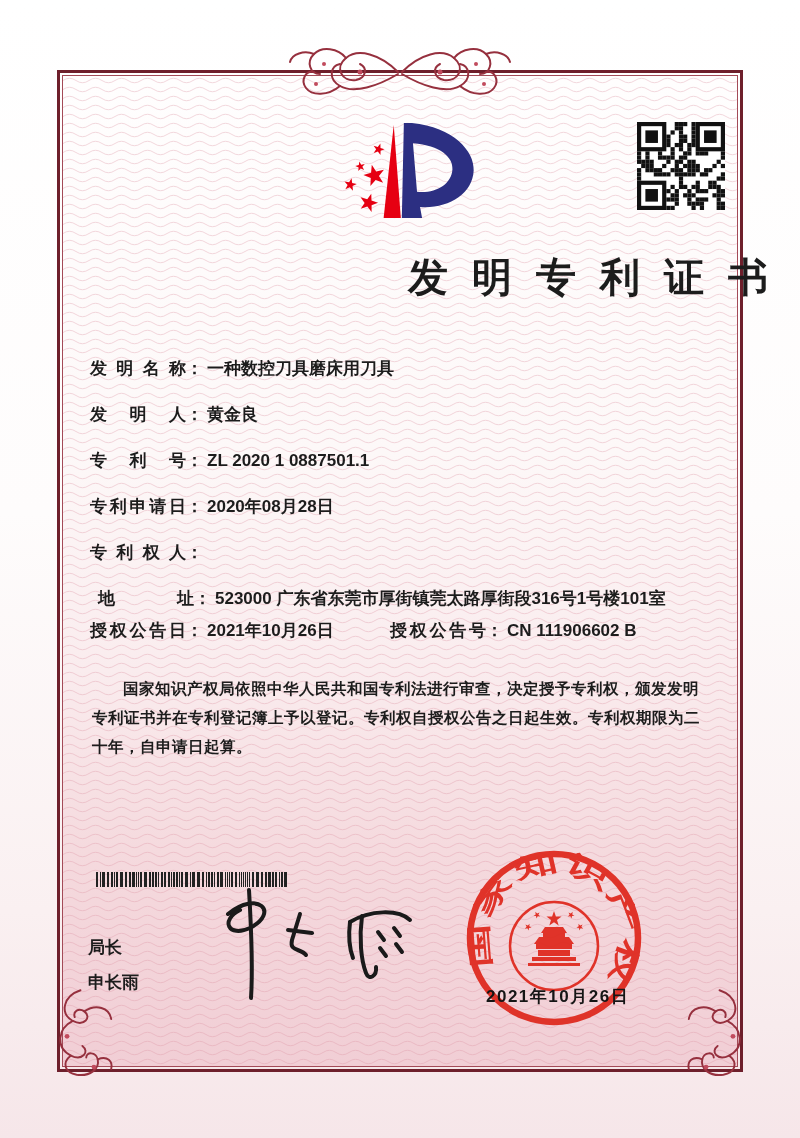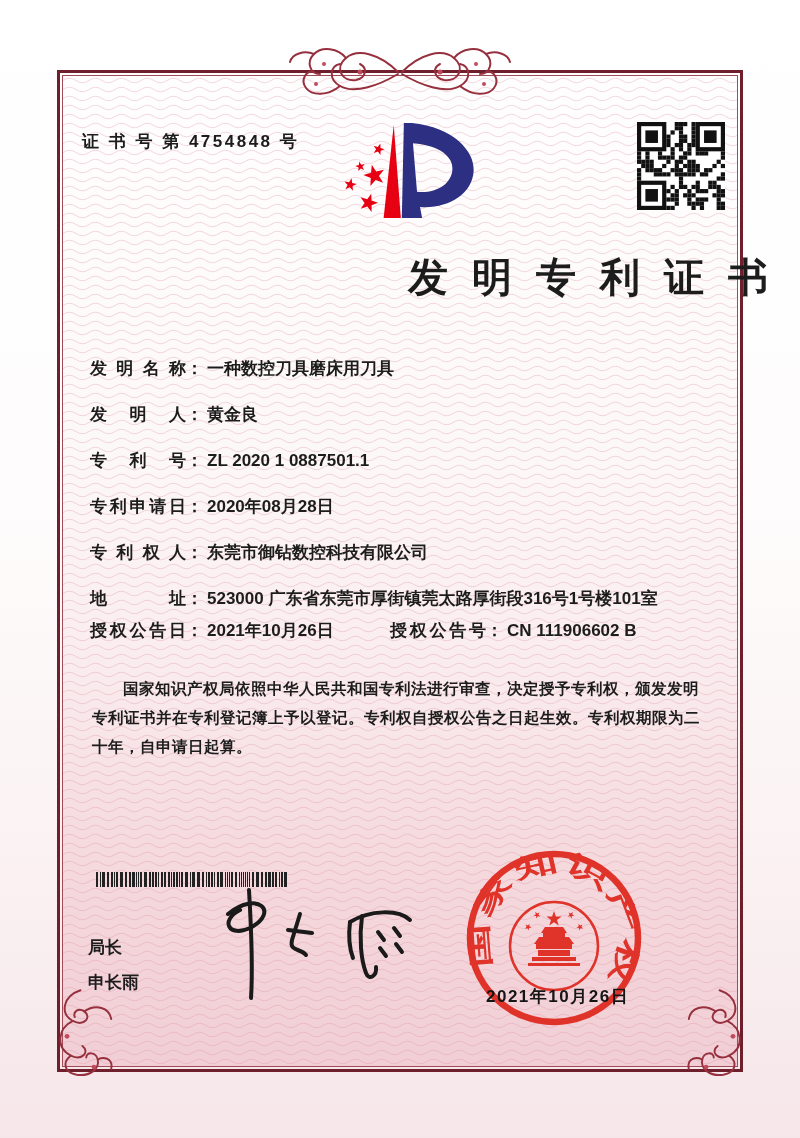--- a/index.html
+++ b/index.html
@@ -21,21 +21,21 @@
   .qr{position:absolute;left:637px;top:122px;width:88px;height:88px;background:#fff;}
   .title{position:absolute;left:0;right:8px;top:250px;text-align:right;
     font-size:40px;font-weight:700;letter-spacing:24px;text-indent:24px;
     font-family:"Liberation Serif","DejaVu Serif",serif;}
   
   .fields{position:absolute;left:90px;top:356px;width:625px;font-size:17px;font-weight:700;line-height:26px;}
   .frow{display:flex;margin-bottom:20px;}
   .flabel{display:inline-block;width:96px;text-align:justify;text-align-last:justify;flex:0 0 96px;}
   .fcolon{flex:0 0 auto;}
   .fvalue{margin-left:4px;}
-  .frow-address{margin-bottom:6px;}
+  .frow-address{margin-bottom:6px;margin-left:8px;}
   .frow-address .fvalue{max-width:472px;}
   .grant-row{display:flex;margin-top:1px;}
   .grant-col1{display:flex;width:300px;flex:0 0 300px;}
   .grant-col2{display:flex;}
   
   .paras{position:absolute;left:92px;top:674px;width:620px;
     font-family:"Liberation Serif","DejaVu Serif",serif;
     font-size:15.5px;line-height:29px;font-weight:600;letter-spacing:.5px;}
   .paras p{margin:0;text-indent:2em;}
   
@@ -102,21 +102,20 @@
       <path d="M38,4 C20,10 16,28 30,36 C42,42 50,32 42,26 C36,22 30,26 32,32"></path>
       <path d="M30,36 C14,44 12,64 28,72 C40,78 48,68 40,62"></path>
       <path d="M28,72 C18,80 22,90 34,92 C48,94 58,86 56,76 C54,68 44,68 44,74"></path>
       <path d="M42,26 C54,18 68,22 70,34"></path>
       <path d="M56,76 C66,72 72,78 70,86"></path>
       <circle cx="52" cy="84" r="2.5" fill="#c14b5d" stroke="none"></circle>
       <circle cx="24" cy="52" r="2.5" fill="#c14b5d" stroke="none"></circle>
     </g>
   </svg>
 
-  <div class="cert-no">证 书 号 第 4754848 号</div>
 
   <svg class="logo" viewBox="0 0 170 135">
     <g id="logo-stars">
         <polygon points="49.8,44.3 49.9,48.6 54.0,49.9 50.0,51.4 49.9,55.7 47.3,52.3 43.2,53.6 45.6,50.0 43.1,46.5 47.2,47.7" fill="#e60012"></polygon>
         <polygon points="29.0,62.1 30.8,65.2 34.4,64.5 32.0,67.2 33.7,70.4 30.4,69.0 27.9,71.5 28.3,68.0 25.0,66.4 28.5,65.6" fill="#e60012"></polygon>
         <polygon points="41.3,65.3 45.6,71.9 53.3,70.1 48.4,76.3 52.5,83.0 45.1,80.3 39.9,86.2 40.3,78.4 33.0,75.3 40.6,73.2" fill="#e60012"></polygon>
         <polygon points="21.3,78.6 21.9,83.2 26.5,84.3 22.3,86.3 22.7,90.9 19.5,87.5 15.2,89.4 17.4,85.3 14.3,81.8 18.9,82.6" fill="#e60012"></polygon>
         <polygon points="40.8,93.9 41.0,100.7 47.5,102.9 41.1,105.2 41.1,112.0 36.9,106.6 30.4,108.7 34.2,103.1 30.2,97.5 36.8,99.4" fill="#e60012"></polygon>
       </g>
     <polygon points="63,26 53,118 70,118" fill="#e60012"></polygon>
@@ -303,21 +302,20 @@
       <span class="fvalue">ZL 2020 1 0887501.1</span>
     </div>
     <div class="frow">
       <span class="flabel">专利申请日</span>
         <span class="fcolon">：</span>
       <span class="fvalue">2020年08月28日</span>
     </div>
     <div class="frow">
       <span class="flabel">专利权人</span>
         <span class="fcolon">：</span>
-      <span class="fvalue">东莞市御钻数控科技有限公司</span>
     </div>
     <div class="frow frow-address">
       <span class="flabel">地址</span>
         <span class="fcolon">：</span>
       <span class="fvalue">523000 广东省东莞市厚街镇莞太路厚街段316号1号楼101室</span>
     </div>
     <div class="frow grant-row">
       <span class="grant-col1">
         <span class="flabel">授权公告日</span>
           <span class="fcolon">：</span>

